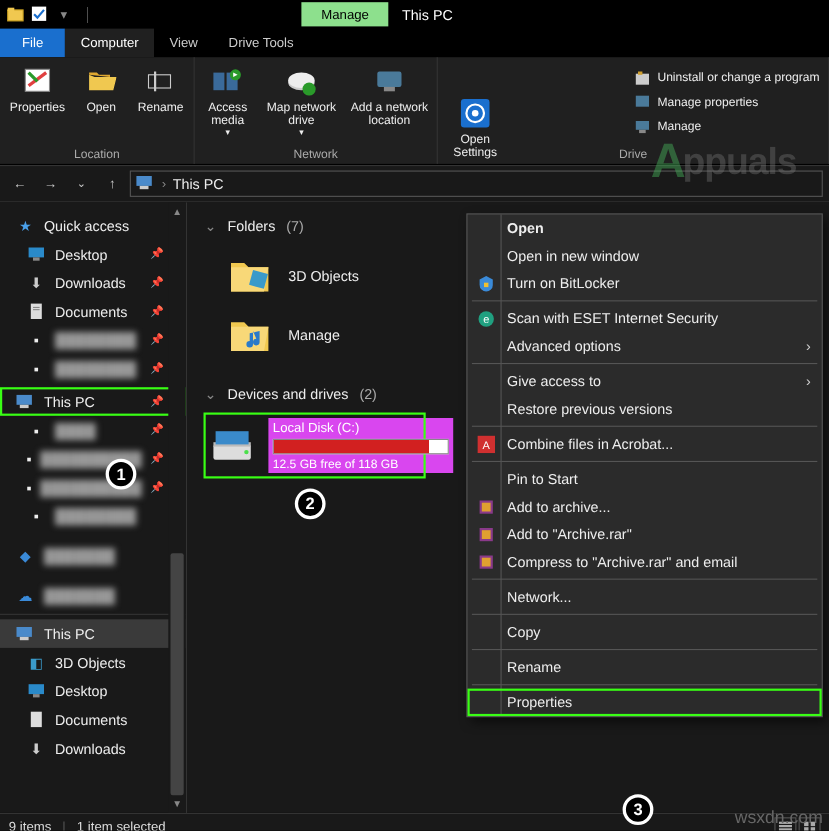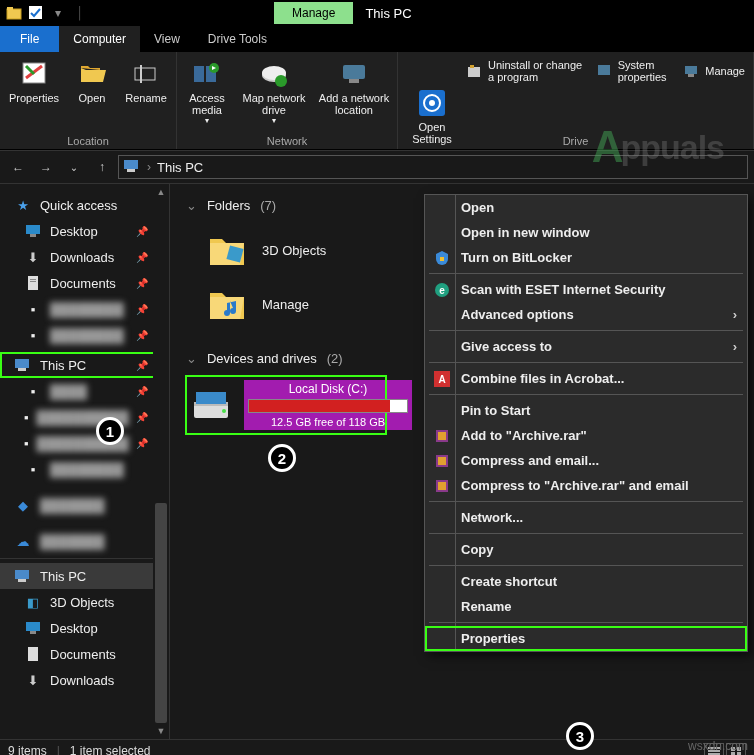--- a/index.html
+++ b/index.html
@@ -25,21 +25,21 @@
   .ribbon-group .label { text-align: center; color: #aaa; font-size: 11px; padding-top: 2px; }
   .rbtn { display: flex; flex-direction: column; align-items: center; justify-content: flex-start; width: 60px; padding: 2px 2px; color: #eee; font-size: 11px; text-align: center; cursor: pointer; }
   .rbtn .ico { width: 32px; height: 32px; margin-bottom: 2px; display: flex; align-items: center; justify-content: center; font-size: 24px; }
   .rbtn.narrow { width: 52px; }
   .rbtn.wide { width: 78px; align-items: center; }
   .rbtn-small { display: flex; align-items: center; gap: 6px; padding: 2px 4px; color: #eee; font-size: 11px; cursor: pointer; height: 22px; }
   .rbtn-small .ico-s { width: 16px; height: 16px; display: flex; align-items: center; justify-content: center; }
 
   .ribbon-group.system { flex-direction: row; align-items: flex-start; }
   .ribbon-group.system .left { display:flex; flex-direction:column; justify-content:flex-end; height:100%; }
-  .ribbon-group.system .stack { display:flex; flex-direction:row; gap:0px; }
+  .ribbon-group.system .stack { display:flex; flex-direction:column; gap:0px; }
 
   
   .navbar { height: 34px; background: #191919; border-top: 1px solid #333; border-bottom: 1px solid #333; display: flex; align-items: center; padding: 0 6px; gap: 4px; }
   .navbtn { width: 24px; height: 24px; display: flex; align-items: center; justify-content: center; color: #ccc; cursor: pointer; }
   .addressbar { flex: 1; height: 24px; background: #191919; border: 1px solid #555; display: flex; align-items: center; padding: 0 4px; gap: 6px; color: #eee; }
   .addressbar .crumb { font-size: 13px; }
   .addressbar .sep { color: #888; }
 
   
   .main { display: flex; height: 555px; }
@@ -66,47 +66,47 @@
   .folder-row .name { font-size: 13px; color: #eee; }
 
   .drive-item { display: flex; align-items: center; gap: 12px; padding: 4px; width: 200px; height: 58px; }
   .drive-item.hl { outline: 2px solid #39ff14; outline-offset: -1px; }
   .drive-item .drive-ico { width: 42px; height: 42px; display:flex; align-items:center; justify-content:center;}
   .drive-item .meta { display:flex; flex-direction:column; gap:3px; flex:1; }
   .drive-item .dname { color:#fff; font-size:12px; }
   .drive-item .bar { width: 160px; height: 14px; background:#fff; border:1px solid #888; position:relative; }
   .drive-item .bar .fill { position:absolute; left:0; top:0; bottom:0; width:89%; background:#d22020; }
   .drive-item .free { color:#ccc; font-size:11px; }
-  .drive-item.selected .meta { background:#a21caf; padding:2px 4px;align-items:center; }
+  .drive-item.selected .meta { background:#d946ef; padding:2px 4px; }
   .drive-item.selected .meta .dname, .drive-item.selected .meta .free { color:#fff; }
 
   
   .context-menu { position: absolute; left: 424px; top: 194px; width: 324px; background: #2b2b2b; border: 1px solid #555; box-shadow: 4px 4px 10px rgba(0,0,0,.6); z-index: 50; }
-  .cm-item { display:flex; align-items:center; gap:10px; padding: 6px 10px 6px 36px; font-size: 13px; color:#eee; position:relative; cursor:pointer; height:25px;font-weight:bold; }
+  .cm-item { display:flex; align-items:center; gap:10px; padding: 6px 10px 6px 36px; font-size: 13px; color:#eee; position:relative; cursor:pointer; height:25px; }
   .cm-item .citem-ico { position:absolute; left:8px; width:18px; height:18px; display:flex; align-items:center; justify-content:center; }
   .cm-item .sub-arrow { margin-left:auto; color:#ccc; }
   .cm-item.bold { font-weight:600; }
   .cm-item.hl { outline:2px solid #39ff14; outline-offset:-2px; }
   .cm-sep { height:1px; background:#555; margin:3px 4px; }
   .cm-iconcol { position:absolute; left:30px; top:0; bottom:0; width:1px; background:#555; }
 
   
   .statusbar { height: 22px; background: #191919; border-top: 1px solid #333; display: flex; align-items: center; padding: 0 8px; gap: 10px; font-size: 12px; color:#ddd; }
   .statusbar .sep { color:#555; }
   .statusbar .view-icons { margin-left:auto; display:flex; gap:2px; }
   .statusbar .view-icons .v { width:20px; height:16px; border:1px solid #555; display:flex; align-items:center; justify-content:center; }
 
   
   .callout { position:absolute; width:28px; height:28px; border-radius:50%; background:#000; border:3px solid #fff; color:#fff; font-weight:700; font-size:15px; display:flex; align-items:center; justify-content:center; z-index:60; }
 
   
   .watermark { position:absolute; right:30px; top:70px; font-size:34px; font-weight:700; color:rgba(128,128,128,0.35); letter-spacing:-1px; display:flex; align-items:center; z-index:5; }
   .watermark .wm-a { color:rgba(70,180,90,0.45); font-size:44px; margin-right:-2px;}
 
-  .source { position:absolute; right:6px; bottom:2px; font-size:12px; color:#666; z-index:70;}
+  .source { position:absolute; right:6px; bottom:2px; font-size:16px; color:#666; z-index:70;}
 </style>
 </head>
 <body>
 
 <div class="titlebar">
   <div class="qat">
     <span class="qat-icon">
       <svg width="16" height="16">
           <rect x="1" y="4" width="14" height="10" fill="#f0c850" stroke="#caa020"></rect>
           <rect x="1" y="2" width="6" height="3" fill="#f0c850"></rect>
@@ -227,21 +227,21 @@
             </svg>
           </span>
         <span>Uninstall or change a program</span>
       </div>
       <div class="rbtn-small">
         <span class="ico-s">
             <svg width="16" height="16">
               <rect x="2" y="2" width="12" height="10" fill="#4a7a9a"></rect>
             </svg>
           </span>
-        <span>System properties</span>
+        <span>Manage properties</span>
       </div>
       <div class="rbtn-small">
         <span class="ico-s">
             <svg width="16" height="16">
               <rect x="2" y="3" width="12" height="8" fill="#4a7a9a"></rect>
               <rect x="5" y="11" width="6" height="3" fill="#888"></rect>
             </svg>
           </span>
         <span>Manage</span>
       </div>
@@ -483,20 +483,23 @@
   </div>
   <div class="cm-item">
       <span>Advanced options</span>
       <span class="sub-arrow">›</span>
     </div>
   <div class="cm-sep"></div>
   <div class="cm-item">
       <span>Give access to</span>
       <span class="sub-arrow">›</span>
     </div>
+  <div class="cm-item">
+      <span>Restore previous versions</span>
+    </div>
   <div class="cm-sep"></div>
   <div class="cm-item">
     <span class="citem-ico">
         <svg width="16" height="16">
           <rect width="16" height="16" fill="#d03030"></rect>
           <text x="8" y="12" text-anchor="middle" fill="#fff" font-size="10">A</text>
         </svg>
       </span>
     <span>Combine files in Acrobat...</span>
   </div>
@@ -504,52 +507,49 @@
   <div class="cm-item">
       <span>Pin to Start</span>
     </div>
   <div class="cm-item">
     <span class="citem-ico">
         <svg width="16" height="16">
           <rect x="2" y="2" width="12" height="12" fill="#8a3a8a"></rect>
           <rect x="4" y="4" width="8" height="8" fill="#e0a030"></rect>
         </svg>
       </span>
-    <span>Add to "Archive.rar"</span>
+    <span>Add to archive...</span>
   </div>
   <div class="cm-item">
     <span class="citem-ico">
         <svg width="16" height="16">
           <rect x="2" y="2" width="12" height="12" fill="#8a3a8a"></rect>
           <rect x="4" y="4" width="8" height="8" fill="#e0a030"></rect>
         </svg>
       </span>
-    <span>Compress and email...</span>
+    <span>Add to "Archive.rar"</span>
   </div>
   <div class="cm-item">
     <span class="citem-ico">
         <svg width="16" height="16">
           <rect x="2" y="2" width="12" height="12" fill="#8a3a8a"></rect>
           <rect x="4" y="4" width="8" height="8" fill="#e0a030"></rect>
         </svg>
       </span>
     <span>Compress to "Archive.rar" and email</span>
   </div>
   <div class="cm-sep"></div>
   <div class="cm-item">
       <span>Network...</span>
     </div>
   <div class="cm-sep"></div>
   <div class="cm-item">
       <span>Copy</span>
     </div>
   <div class="cm-sep"></div>
-  <div class="cm-item">
-      <span>Create shortcut</span>
-    </div>
   <div class="cm-item">
       <span>Rename</span>
     </div>
   <div class="cm-sep"></div>
   <div class="cm-item hl">
       <span>Properties</span>
     </div>
 </div>
 
 <div class="callout" style="left:96px; top:417px;">1</div>

